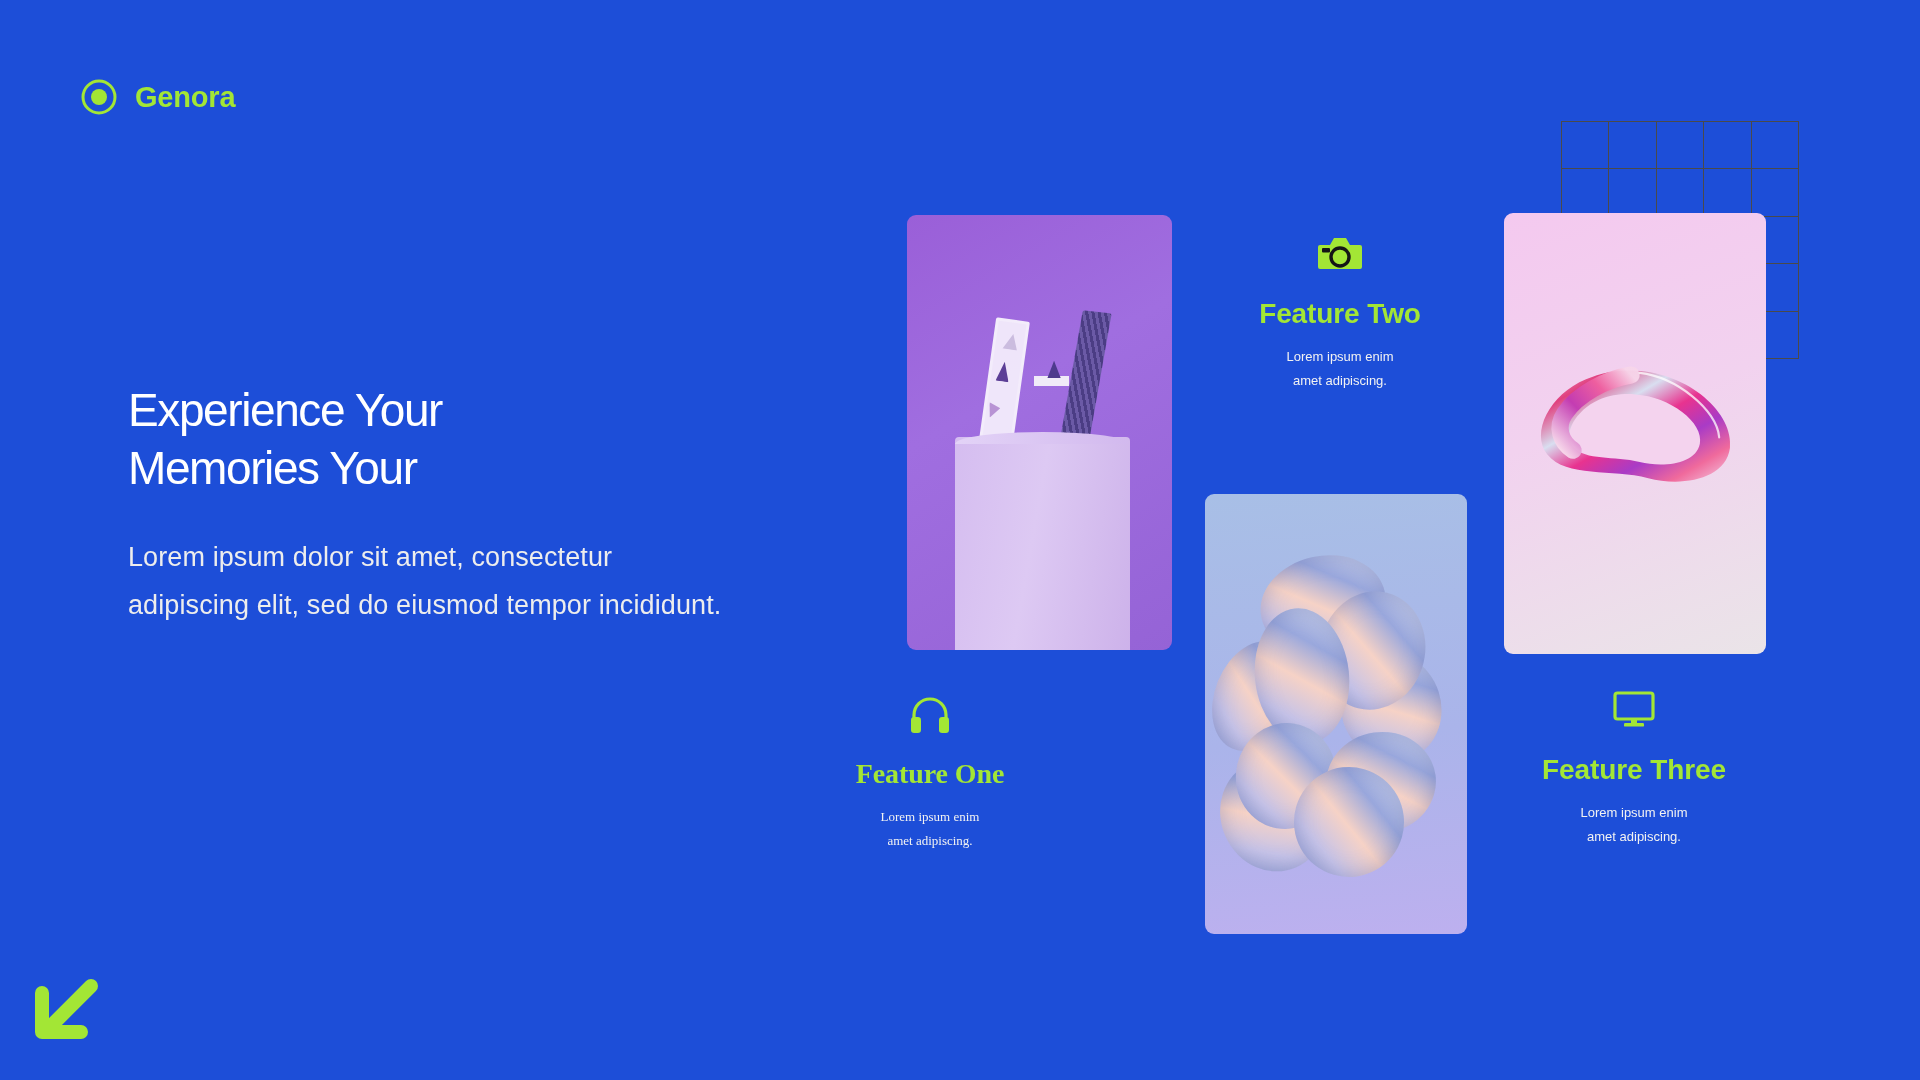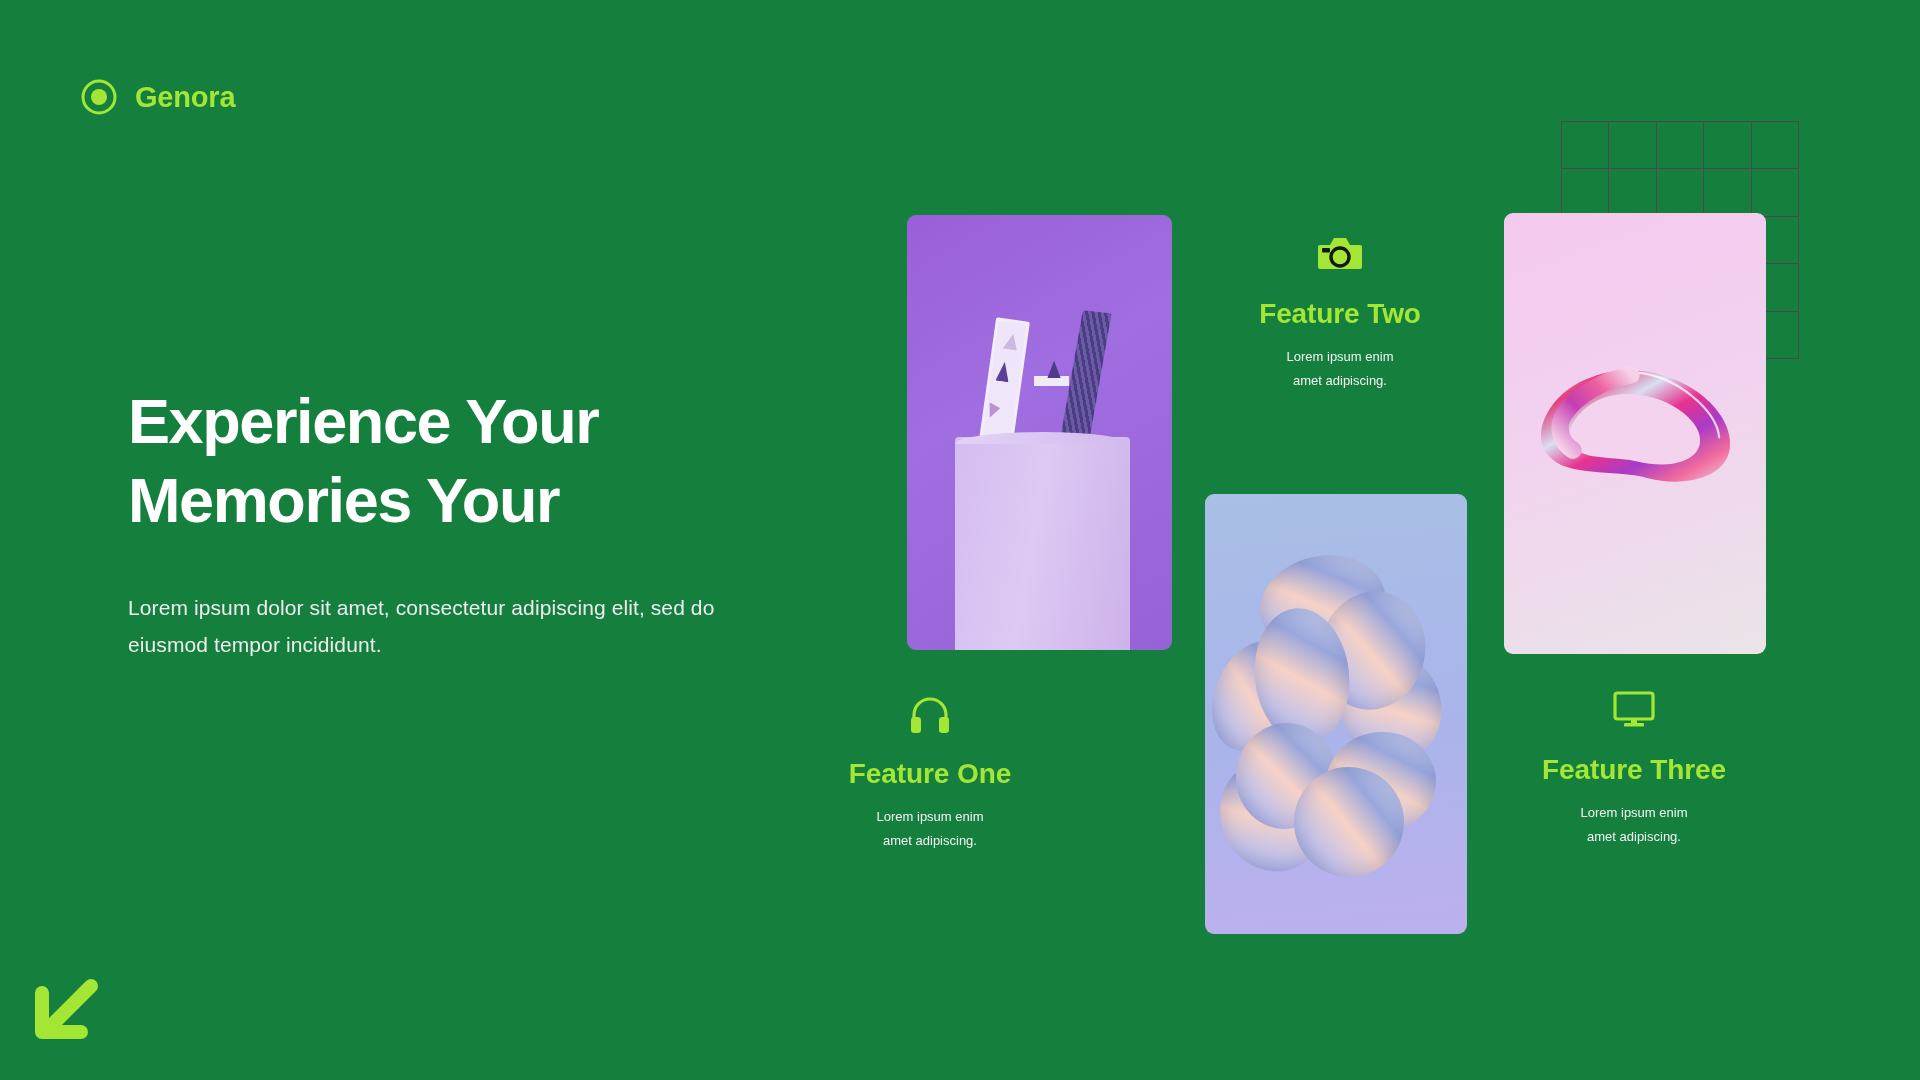--- a/index.html
+++ b/index.html
@@ -2,35 +2,35 @@
 <html><head>
 <meta charset="utf-8">
 <style>
   * { margin:0; padding:0; box-sizing:border-box; }
   html, body {
     width:1920px; height:1080px;
     background:#161616;
     font-family:"Liberation Sans", sans-serif;
     overflow:hidden;
   }
-  .slide { position:relative; width:1920px; height:1080px; background:#15803d; }
+  .slide { position:relative; width:1920px; height:1080px; background:#1d4ed8; }
 
   
   .brand { position:absolute; left:80px; top:78px; display:flex; align-items:center; gap:17px; }
   .brand-mark { width:38px; height:38px; display:block; }
   .brand-name { color:#A3E635; font-size:29px; font-weight:700; letter-spacing:-0.2px; }
 
   
   .copy { position:absolute; left:128px; top:382px; width:640px; }
   .headline {
-    color:#FFFFFF; font-size:63px; font-weight:700;
+    color:#FFFFFF; font-size:46px; font-weight:400;
     line-height:1.26; letter-spacing:-1.4px;
   }
   .subcopy {
-    margin-top:48px; color:#EDEDED; font-size:21px;
+    margin-top:35px; color:#EDEDED; font-size:27px;
     line-height:1.78; letter-spacing:0.1px; max-width:600px;
   }
 
   
   .deco-grid {
     position:absolute; left:1561px; top:121px;
     width:238px; height:238px;
     display:grid;
     grid-template-columns:repeat(5,1fr);
     grid-template-rows:repeat(5,1fr);
@@ -87,21 +87,21 @@
   .b6 { left:12%; top:52%; width:38%; height:24%; transform:rotate(10deg); }
   .b7 { left:46%; top:54%; width:42%; height:23%; transform:rotate(-8deg); }
   .b8 { left:6%;  top:60%; width:40%; height:26%; transform:rotate(-24deg); }
   .b9 { left:34%; top:62%; width:42%; height:25%; transform:rotate(16deg); }
 
   
   .torus { position:absolute; left:9%; top:25%; width:82%; height:47%; }
 
   
   .feature { position:absolute; text-align:center; width:300px; }
-  .f-one   { left:780px;  top:690px; }
+  .f-one   { left:780px;  top:690px;font-family:Liberation Serif, serif; }
   .f-two   { left:1190px; top:230px; }
   .f-three { left:1484px; top:686px; }
   .f-icon { height:46px; display:flex; align-items:center; justify-content:center; }
   .f-title { margin-top:22px; color:#A3E635; font-size:28px; font-weight:700; letter-spacing:-0.1px; }
   .f-desc { margin-top:15px; color:#F2F2F2; font-size:13px; line-height:1.85; }
 
   
   .corner-arrow { position:absolute; left:28px; top:975px; width:74px; height:74px; }
 </style>
 </head>

